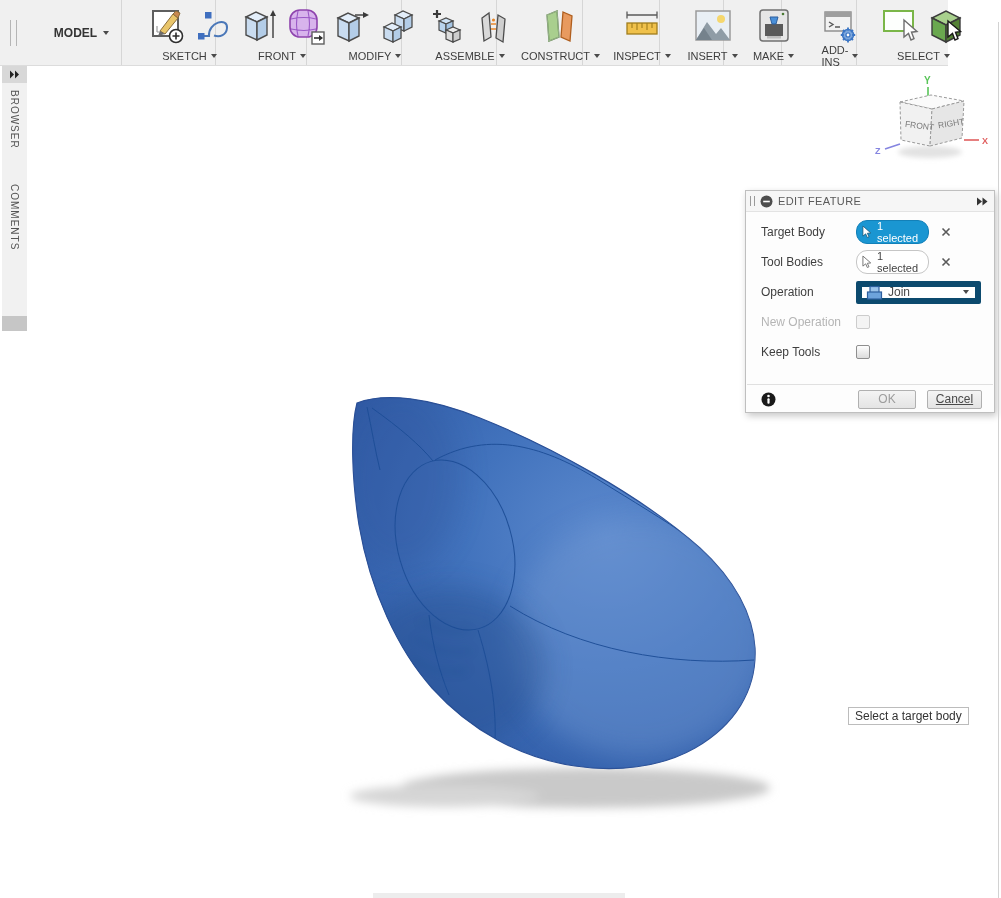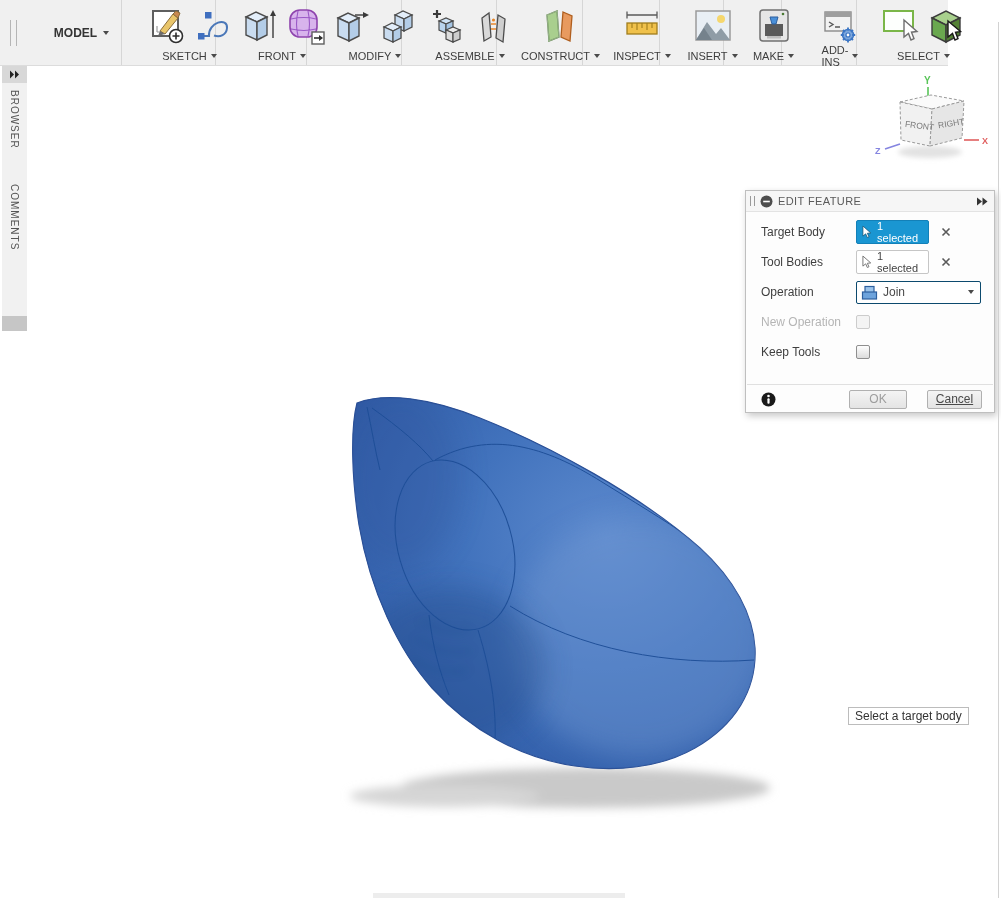--- a/index.html
+++ b/index.html
@@ -45,33 +45,33 @@
             border:1px solid #bfbfbf; box-shadow:2px 3px 7px rgba(0,0,0,.22); font-size:12px; }
   .d-header { height:21px; background:#f6f6f6; border-bottom:1px solid #e3e3e3;
               display:flex; align-items:center; padding:0 6px 0 4px; }
   .d-grip { width:5px; height:10px; border-left:1px solid #9a9a9a; border-right:1px solid #9a9a9a; margin-right:5px; }
   .d-title { font-size:11px; color:#5a5a5a; letter-spacing:.4px; margin-left:5px; flex:1; }
   .d-row { display:flex; align-items:center; height:30px; padding-left:15px; }
   .d-body { padding-top:5px; }
   .d-label { width:95px; color:#3f3f3f; }
   .d-row.disabled .d-label { color:#b5b5b5; }
   .sel-btn { display:flex; align-items:center; gap:5px; width:73px; height:24px; border:1px solid #c6c6c6;
-             background:#fff; border-radius:2px; padding:0 5px; font-size:11px; color:#444; }
+             background:#fff; border-radius:11px; padding:0 5px; font-size:11px; color:#444; }
   .sel-btn.active { background:#1a96d2; border-color:#1380b8; color:#fff; }
   .x-btn { margin-left:12px; display:flex; align-items:center; }
-  .dropdown { display:flex; align-items:center; width:125px; height:23px; border:1px solid #0c4a6e;
+  .dropdown { display:flex; align-items:center; width:125px; height:23px; border:6px solid #0c4a6e;
               background:#fff; border-radius:2px; padding:0 6px 0 4px; gap:5px; color:#4a4a4a; }
   .dropdown .caret { margin-left:auto; }
   .checkbox { width:14px; height:14px; border:1px solid #8f8f8f; border-radius:2px;
               background:linear-gradient(#fefefe,#dcdcdc); }
   .checkbox.disabled { border-color:#cccccc; background:#f4f4f4; }
   .d-spacer { height:17px; }
   .d-divider { height:1px; background:#e0e0e0; margin:0 1px; }
   .d-footer { height:28px; display:flex; align-items:center; padding:0 12px 0 15px; }
-  .d-buttons { margin-left:auto; display:flex; gap:20px; }
+  .d-buttons { margin-left:auto; display:flex; gap:11px; }
   .btn { height:19px; font-size:12px; border:1px solid #b0b0b0; border-radius:2px;
          background:linear-gradient(#f4f4f4,#e4e4e4); display:flex; align-items:center; justify-content:center; }
   .btn.ok { width:58px; color:#9d9d9d; }
   .btn.cancel { width:55px; color:#4a4a4a;text-decoration:underline; }
 
   
   .tooltip { position:absolute; left:848px; top:707px; height:18px; padding:1px 6px;
              background:#fff; border:1px solid #bcbcbc; font-size:12px; color:#333; white-space:nowrap; }
 
   .abs { position:absolute; }

